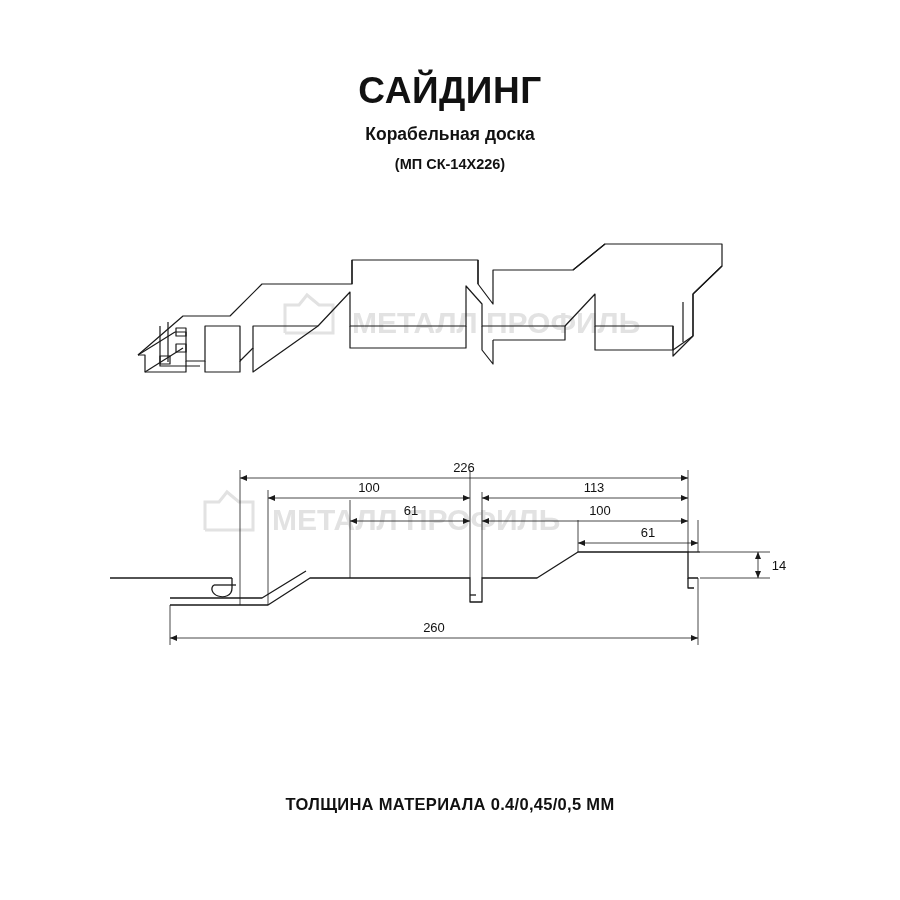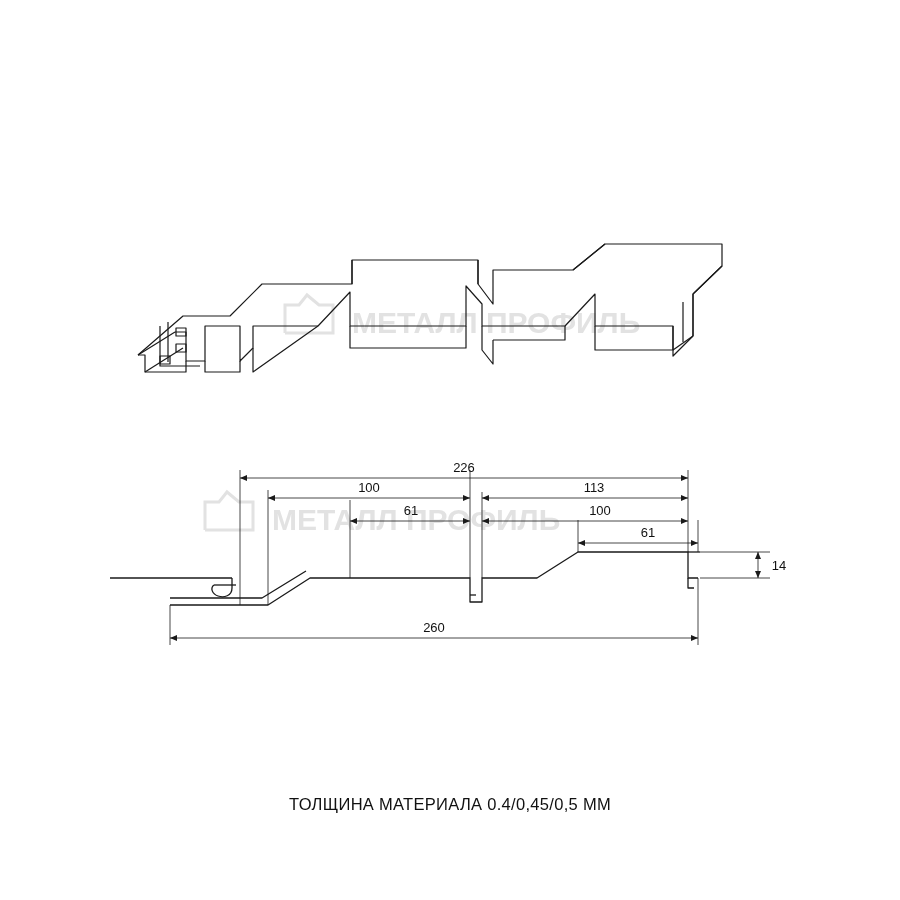--- a/index.html
+++ b/index.html
@@ -50,21 +50,21 @@
   }
 
   
   .footer {
     position: absolute;
     left: 0;
     top: 795px;
     width: 900px;
     text-align: center;
     font-size: 16.5px;
-    font-weight: normal;
+    font-weight: bold;
     letter-spacing: 0.3px;
     color: #111;
   }
 
   
   .drawing {
     position: absolute;
     left: 0;
   }
   #iso-view { top: 230px; width: 900px; height: 190px; }
@@ -86,20 +86,25 @@
     font-size: 13px;
     fill: #111;
     text-anchor: middle;
   }
 </style>
 </head>
 <body>
 
 <div class="page">
 
+  <div class="header">
+    <div class="title">САЙДИНГ</div>
+    <div class="subtitle">Корабельная доска</div>
+    <div class="code">(МП СК-14Х226)</div>
+  </div>
 
   <div class="drawing" id="iso-view">
     <svg width="900" height="190" viewBox="0 0 900 190">
 
       <g class="wm">
         <g transform="translate(285,65)">
           <polyline points="0,38 0,10 14,10 22,0 34,10 48,10 48,38 0,38" stroke-width="3"></polyline>
           <circle cx="24" cy="24" r="7" stroke-width="3" fill="none"></circle>
         </g>
         <text x="352" y="103" font-size="30">МЕТАЛЛ ПРОФИЛЬ</text>

